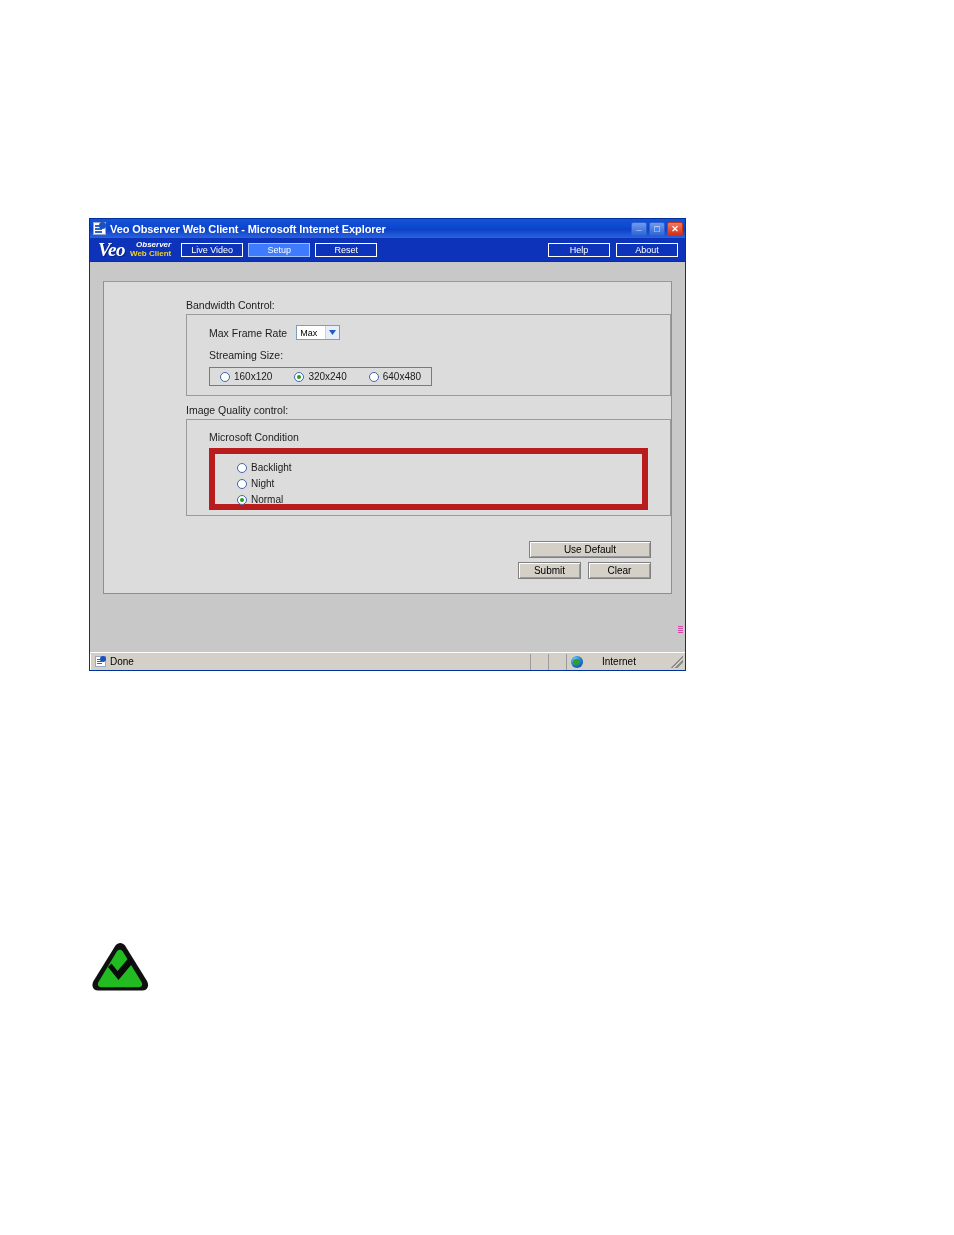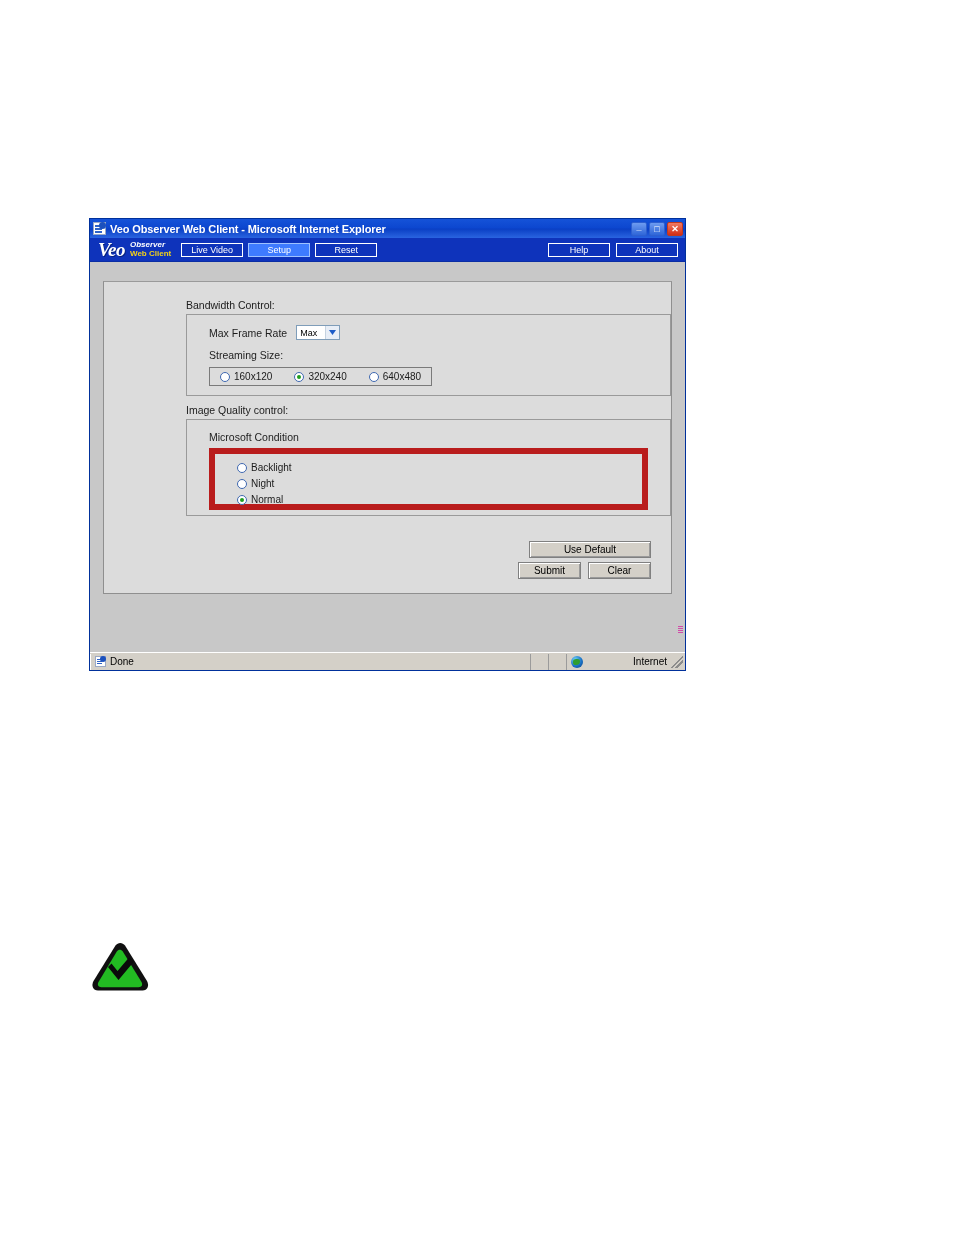--- a/index.html
+++ b/index.html
@@ -116,20 +116,21 @@
     flex: none;
     border-bottom: 1px solid #0a2da4;
   }
   .veo-logo {
     display: flex;
     align-items: center;
     height: 20px;
     flex: none;
     margin-right: 10px;
     padding-left: 3px;
+    text-align: right;
   }
   .veo-logo .veo-word {
     font-family: "Liberation Serif", serif;
     font-style: italic;
     font-weight: bold;
     font-size: 19px;
     color: #ffffff;
     letter-spacing: -0.5px;
     line-height: 18px;
     text-shadow: 1px 1px 0 #07227f;
@@ -371,21 +372,21 @@
   .status-cell {
     height: 16px;
     display: flex;
     align-items: center;
     padding: 0 4px;
     border-right: 1px solid #9b9b9b;
     box-sizing: border-box;
   }
   .status-cell.done { flex: 1; border-left: 1px solid #ffffff; }
   .status-cell.sm { width: 18px; }
-  .status-cell.zone { width: 104px; justify-content: space-between; gap: 19px; border-right: none; }
+  .status-cell.zone { width: 104px; justify-content: flex-start; gap: 19px; border-right: none; }
   .status-ie-icon {
     width: 11px; height: 11px;
     background: #ffffff;
     border: 1px solid #9aa8c4;
     box-sizing: border-box;
     position: relative;
     margin-right: 4px;
     flex: none;
   }
   .status-ie-icon::before {

